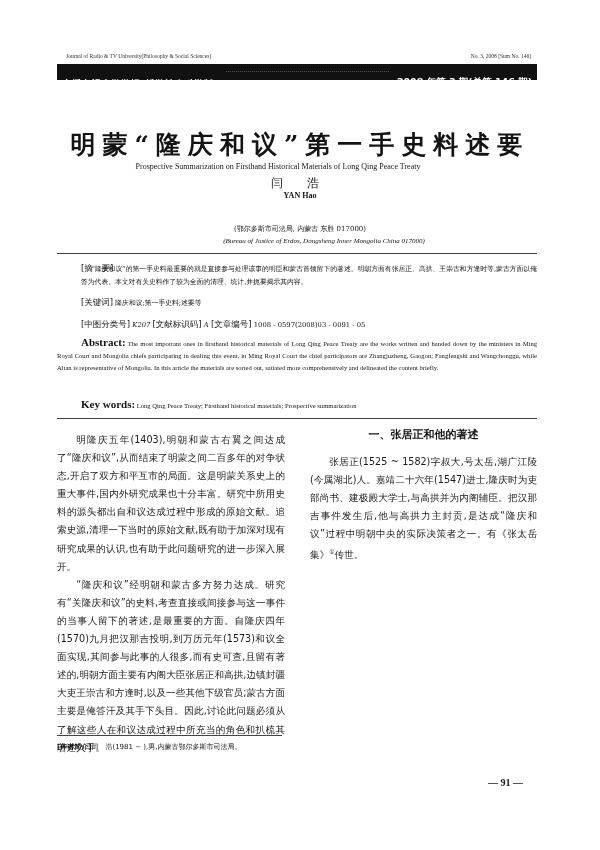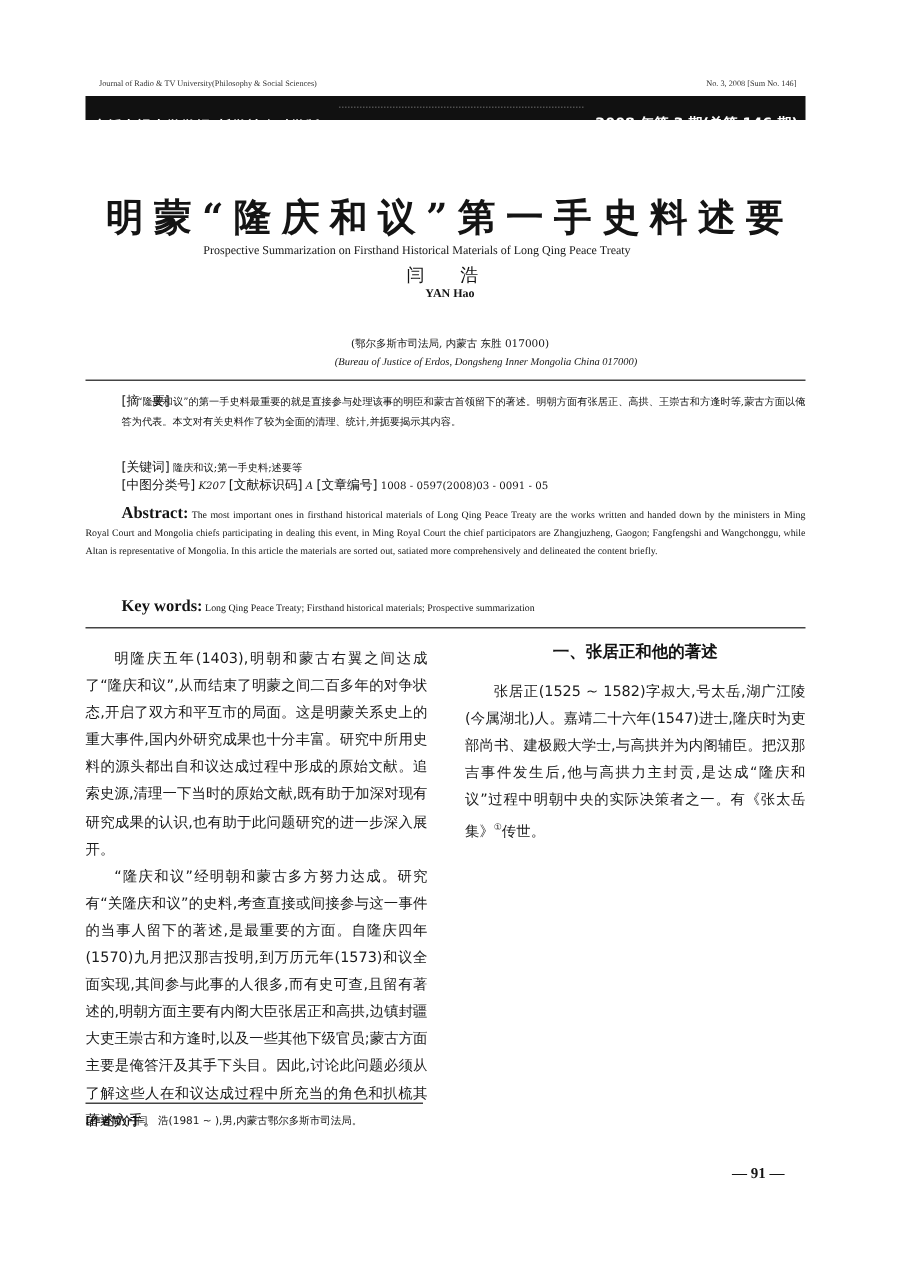--- a/index.html
+++ b/index.html
@@ -68,21 +68,21 @@
 
 <div class="abs rule rule1"></div>
 
 <div class="abs abs-block" style="top:262px;">
   <div class="ind text-justify" style="text-indent:0;">
     <span class="lbl">[摘　要]</span>
     <span style="margin-left:-24px;">“隆庆和议”的第一手史料最重要的就是直接参与处理该事的明臣和蒙古首领留下的著述。明朝方面有张居正、高拱、王崇古和方逢时等,蒙古方面以俺答为代表。本文对有关史料作了较为全面的清理、统计,并扼要揭示其内容。</span>
   </div>
 </div>
 
-<div class="abs abs-block" style="top:306px;">
+<div class="abs abs-block" style="top:296px;">
   <div class="ind">
     <span class="lbl">[关键词]</span>
     <span>隆庆和议;第一手史料;述要等</span>
   </div>
 </div>
 
 <div class="abs abs-block" style="top:318px;">
   <div class="ind">
     <span class="lbl">[中图分类号]</span>
     <span style="font-style:italic;">K207</span>

